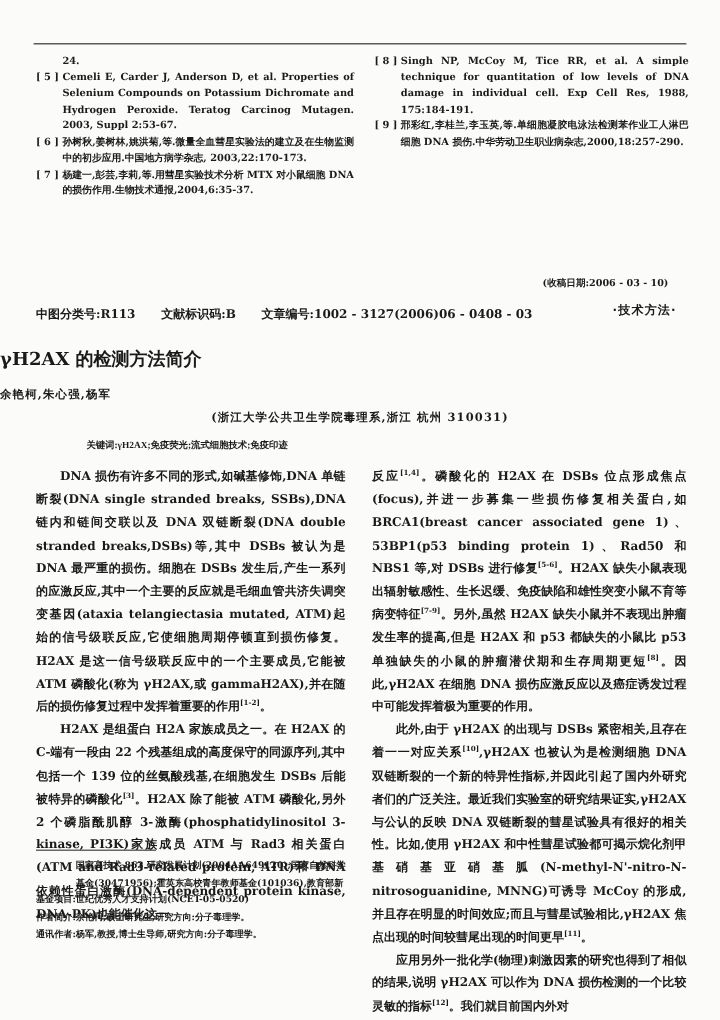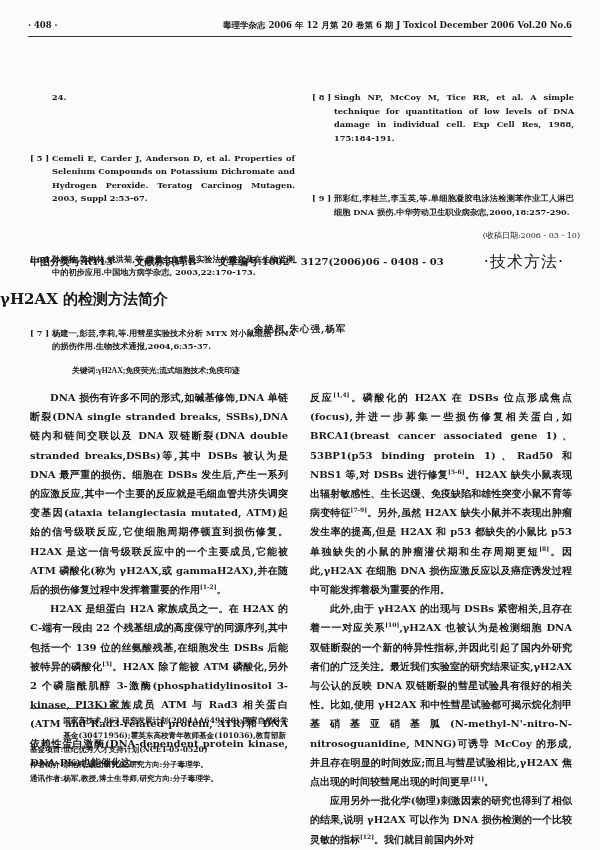--- a/index.html
+++ b/index.html
@@ -15,40 +15,40 @@
     position: absolute; left: 28px; right: 28px; top: 20px; height: 16px;
     font-size: 8.5px; font-weight: bold;
   }
   .running-head .pg { position: absolute; left: 0; top: 0; }
   .running-head .jr { position: absolute; right: 0; top: 0; }
   .head-rule { position: absolute; left: 28px; right: 28px; top: 36px; border-top: 1px solid #333; }
 
   .refs { position: absolute; top: 44px; font-size: 8.2px; line-height: 13.5px; font-weight: bold; }
   .refs.left { left: 30px; width: 265px; }
   .refs.right { left: 312px; width: 262px; }
-  .ref { display: flex; margin-top: 47px; }
+  .ref { display: flex; }
   .ref .num { width: 22px; flex: 0 0 22px; }
   .ref .txt { flex: 1; text-align: justify; }
   .ref.cont .txt { padding-left: 22px; }
-  .received { position: absolute; right: 20px; top: 230px; font-size: 8px; font-weight: normal; }
+  .received { position: absolute; right: 43px; top: 230px; font-size: 8px; font-weight: bold; }
 
   .meta-line {
     position: absolute; left: 30px; top: 255px; font-size: 10px; font-weight: bold;
   }
   .meta-line span { margin-right: 18px; }
   .column-tag {
-    position: absolute; right: 36px; top: 252px; font-size: 16px; font-weight: normal;
+    position: absolute; right: 36px; top: 252px; font-size: 10px; font-weight: bold;
     font-family: "DejaVu Sans", "Liberation Sans", sans-serif; letter-spacing: 1px;
   }
   .title {
     position: absolute; left: 0; right: 0; top: 290px; text-align: left;
     font-size: 15px; font-weight: bold;
   }
   .authors {
-    position: absolute; left: 0; right: 0; top: 323px; text-align: center;
+    position: absolute; left: 0; right: 0; top: 323px; text-align: left;
     font-size: 9.5px; font-weight: bold; letter-spacing: 1px;
   }
   .affil {
     position: absolute; left: 0; right: 0; top: 342px; text-align: center;
     font-size: 9.5px; font-weight: bold; letter-spacing: 1px;
   }
   .keywords {
     position: absolute; left: 72px; top: 365px; font-size: 7.8px; font-weight: bold; font-family: Liberation Serif, serif;
   }
   .col {
@@ -67,24 +67,20 @@
   }
   .fn { display: flex; align-items: flex-end; }
   .fn .lbl { flex: 0 0 auto; }
   .fn .val { flex: 1; }
 </style>
 </head>
 <body>
 
 <div class="page">
 
-  <div class="running-head">
-    <span class="pg">· 408 ·</span>
-    <span class="jr">毒理学杂志 2006 年 12 月第 20 卷第 6 期   J Toxicol December 2006 Vol.20   No.6</span>
-  </div>
   <div class="head-rule"></div>
 
   <div class="refs left">
     <div class="ref cont">
       <span class="txt">24.</span>
     </div>
     <div class="ref">
       <span class="num">[ 5 ]</span>
       <span class="txt">Cemeli E, Carder J, Anderson D, et al. Properties of Selenium Compounds on Potassium Dichromate and Hydrogen Peroxide. Teratog Carcinog Mutagen. 2003, Suppl 2:53-67.</span>
     </div>
@@ -113,20 +109,21 @@
 
   <div class="meta-line">
     <span>中图分类号:R113</span>
     <span>文献标识码:B</span>
     <span>文章编号:1002 - 3127(2006)06 - 0408 - 03</span>
   </div>
   <div class="column-tag">·技术方法·</div>
 
   <div class="title">γH2AX 的检测方法简介</div>
   <div class="authors">余艳柯,朱心强,杨军</div>
+  <div class="affil">(浙江大学公共卫生学院毒理系,浙江  杭州 310031)</div>
   <div class="keywords">关键词:γH2AX;免疫荧光;流式细胞技术;免疫印迹</div>
 
   <div class="col left">
     <p><span>DNA 损伤有许多不同的形式,如碱基修饰,DNA 单链断裂(DNA single stranded breaks, SSBs),DNA 链内和链间交联以及 DNA 双链断裂(DNA double stranded breaks,DSBs)等,其中 DSBs 被认为是 DNA 最严重的损伤。细胞在 DSBs 发生后,产生一系列的应激反应,其中一个主要的反应就是毛细血管共济失调突变基因(ataxia telangiectasia mutated, ATM)起始的信号级联反应,它使细胞周期停顿直到损伤修复。H2AX 是这一信号级联反应中的一个主要成员,它能被 ATM 磷酸化(称为 γH2AX,或 gammaH2AX),并在随后的损伤修复过程中发挥着重要的作用</span><sup>[1-2]</sup><span>。</span></p>
     <p><span>H2AX 是组蛋白 H2A 家族成员之一。在 H2AX 的 C-端有一段由 22 个残基组成的高度保守的同源序列,其中包括一个 139 位的丝氨酸残基,在细胞发生 DSBs 后能被特异的磷酸化</span><sup>[3]</sup><span>。H2AX 除了能被 ATM 磷酸化,另外 2 个磷脂酰肌醇 3-激酶(phosphatidylinositol 3-kinase, PI3K)家族成员 ATM 与 Rad3 相关蛋白(ATM and Rad3-related protein, ATR)和 DNA 依赖性蛋白激酶(DNA-dependent protein kinase, DNA-PK)也能催化这一</span></p>
   </div>
 
   <div class="col right">
     <p class="noindent"><span>反应</span><sup>[1,4]</sup><span>。磷酸化的 H2AX 在 DSBs 位点形成焦点(focus),并进一步募集一些损伤修复相关蛋白,如 BRCA1(breast cancer associated gene 1)、53BP1(p53 binding protein 1)、Rad50 和 NBS1 等,对 DSBs 进行修复</span><sup>[5-6]</sup><span>。H2AX 缺失小鼠表现出辐射敏感性、生长迟缓、免疫缺陷和雄性突变小鼠不育等病变特征</span><sup>[7-9]</sup><span>。另外,虽然 H2AX 缺失小鼠并不表现出肿瘤发生率的提高,但是 H2AX 和 p53 都缺失的小鼠比 p53 单独缺失的小鼠的肿瘤潜伏期和生存周期更短</span><sup>[8]</sup><span>。因此,γH2AX 在细胞 DNA 损伤应激反应以及癌症诱发过程中可能发挥着极为重要的作用。</span></p>
     <p><span>此外,由于 γH2AX 的出现与 DSBs 紧密相关,且存在着一一对应关系</span><sup>[10]</sup><span>,γH2AX 也被认为是检测细胞 DNA 双链断裂的一个新的特异性指标,并因此引起了国内外研究者们的广泛关注。最近我们实验室的研究结果证实,γH2AX 与公认的反映 DNA 双链断裂的彗星试验具有很好的相关性。比如,使用 γH2AX 和中性彗星试验都可揭示烷化剂甲基硝基亚硝基胍(N-methyl-N'-nitro-N-nitrosoguanidine, MNNG)可诱导 McCoy 的形成,并且存在明显的时间效应;而且与彗星试验相比,γH2AX 焦点出现的时间较彗尾出现的时间更早</span><sup>[11]</sup><span>。</span></p>

